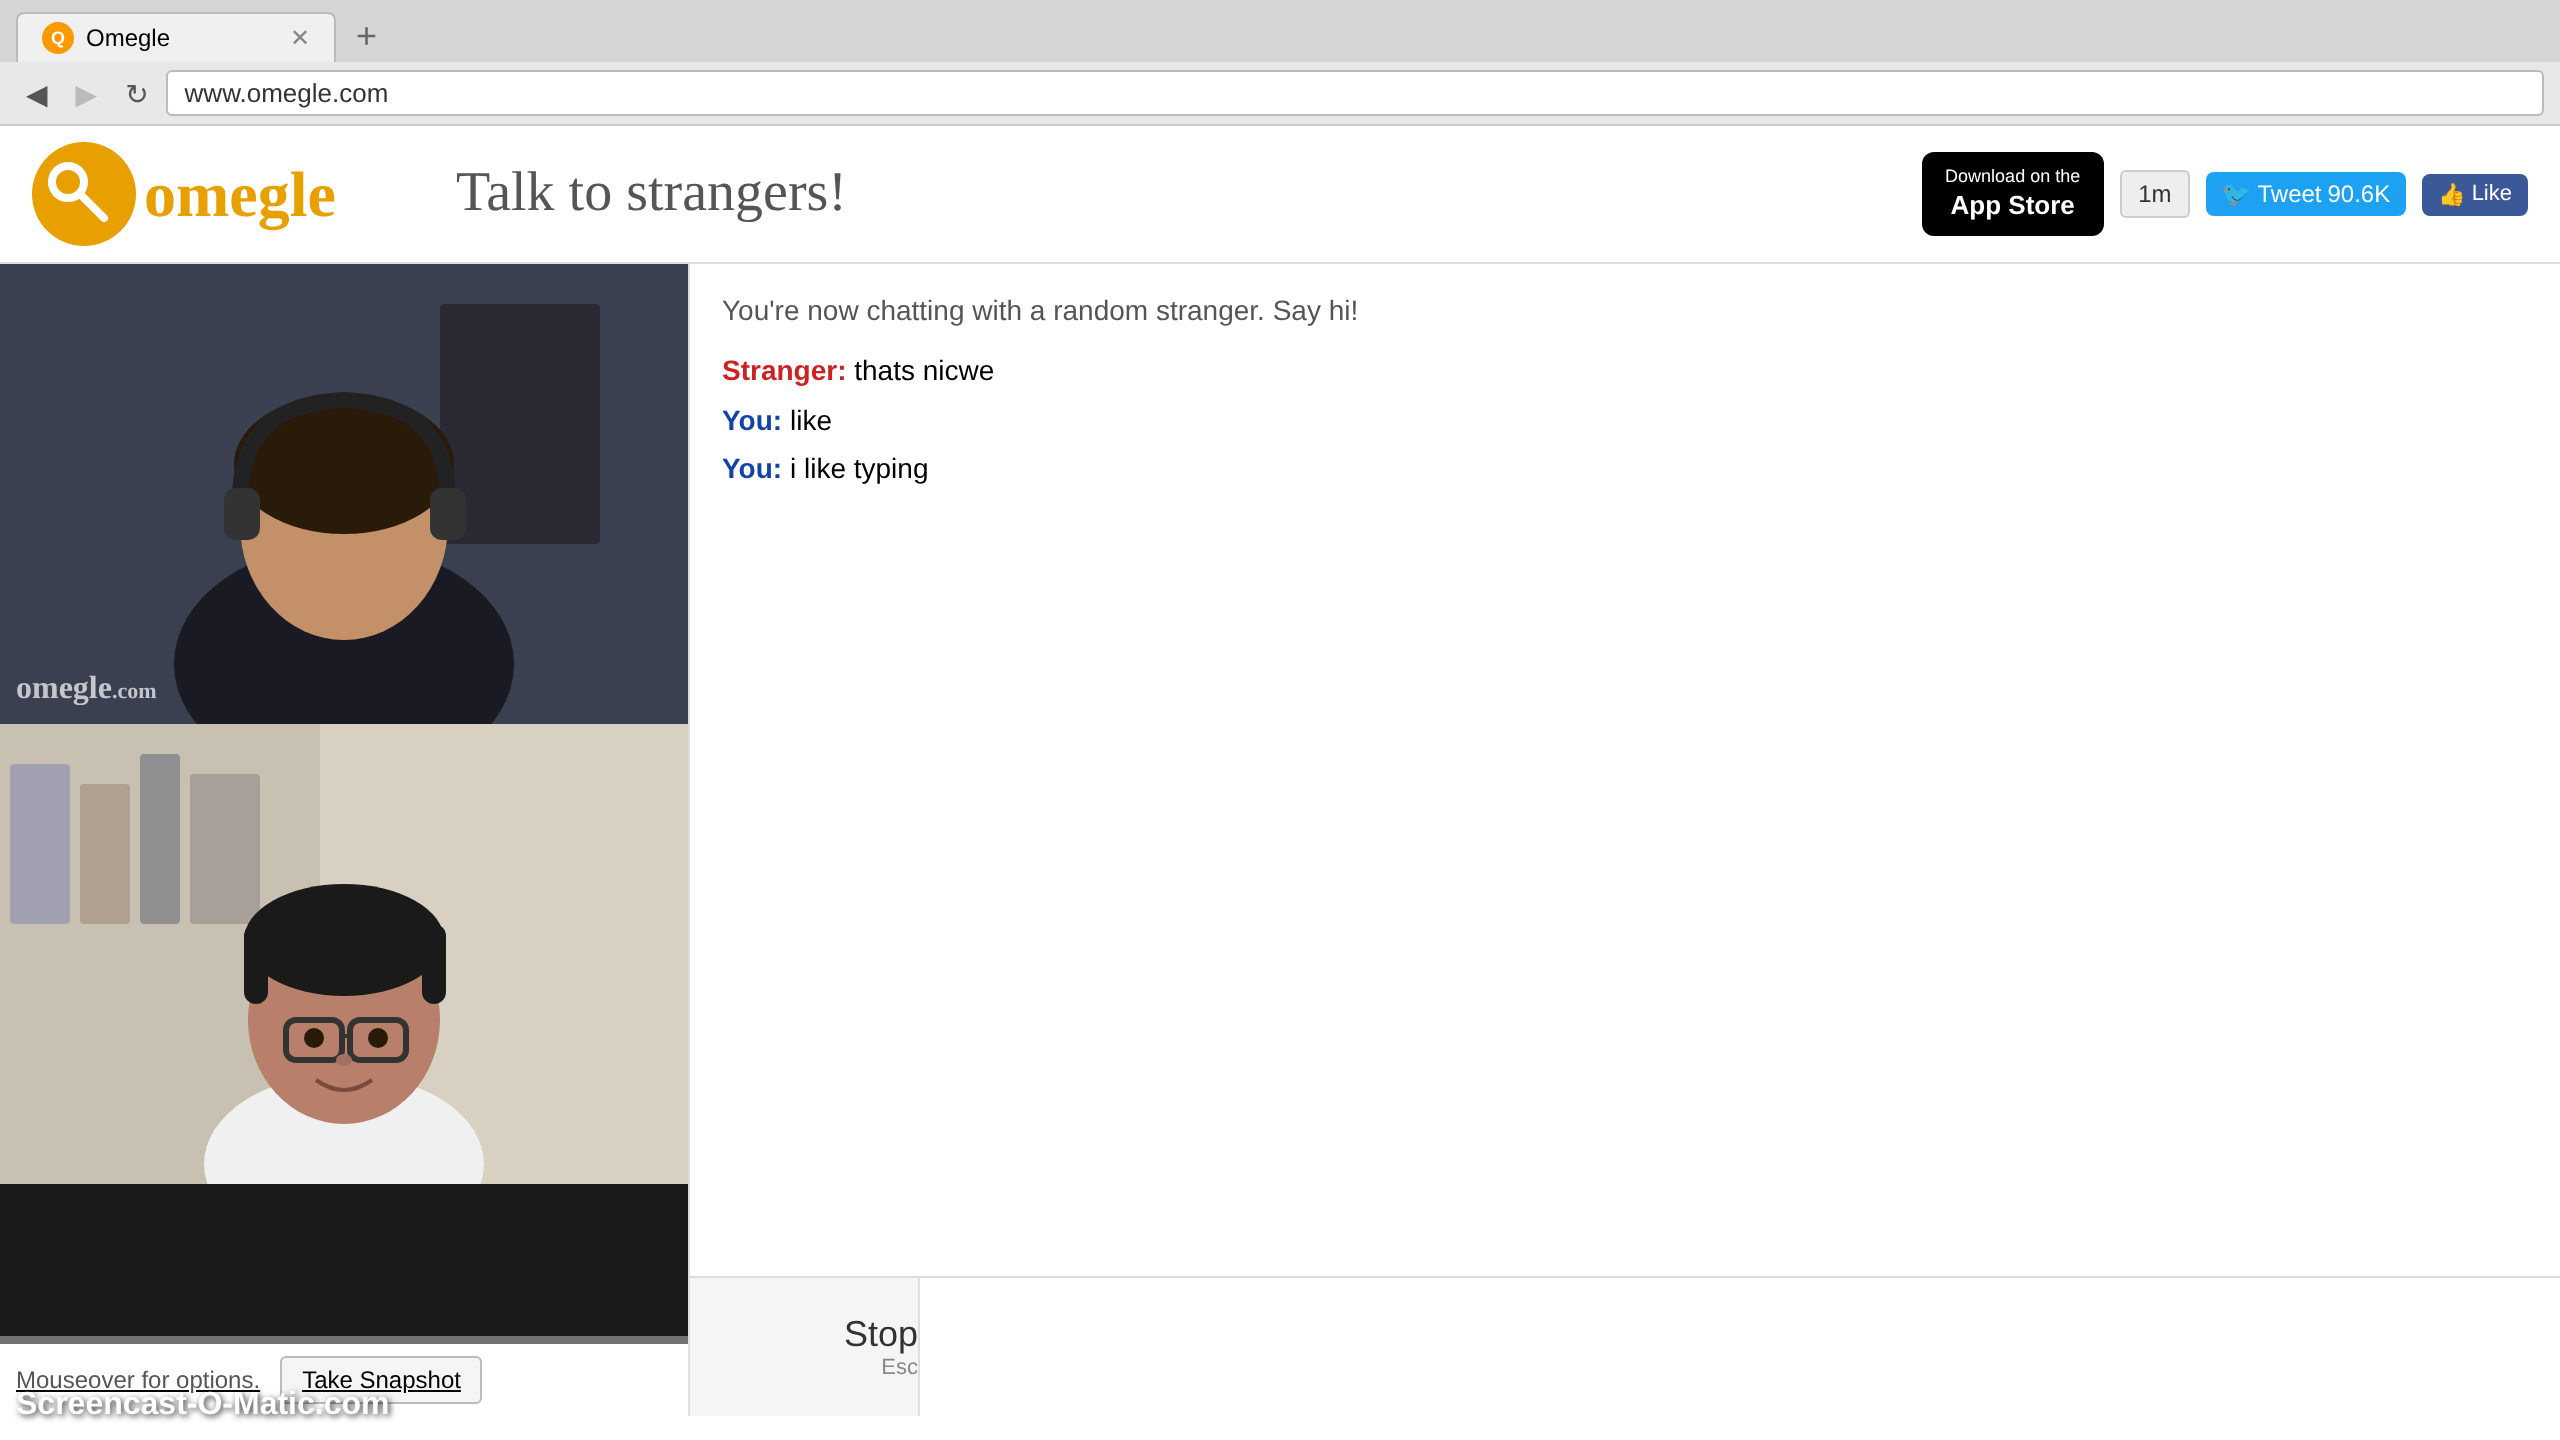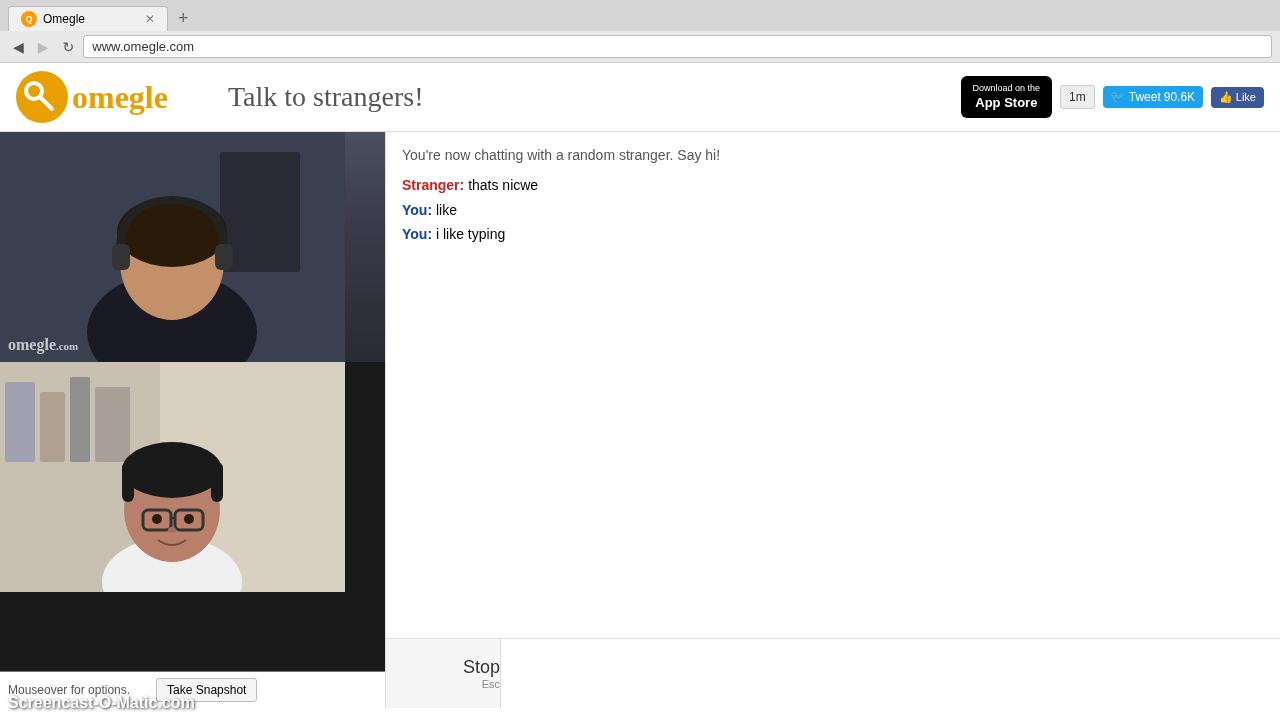--- a/index.html
+++ b/index.html
@@ -152,24 +152,25 @@
     }
 
     
     .main-layout {
       display: flex;
       height: calc(100% - 74px);
     }
 
     
     .video-panel {
-      width: 385px;
+      width: 344px;
       flex-shrink: 0;
       display: flex;
       flex-direction: column;
+      text-decoration: underline;
     }
     .video-stranger {
       height: 230px;
       background: #2a2a3a;
       position: relative;
       overflow: hidden;
     }
     .video-you {
       height: 230px;
       background: #1a1a1a;
@@ -192,22 +193,22 @@
     .stranger-bg {
       width: 100%; height: 100%;
       background: linear-gradient(180deg, #4a5060 0%, #3a3a4a 40%, #2a2a35 100%);
       position: relative;
     }
 
     .bottom-controls {
       padding: 6px 8px;
       display: flex;
       align-items: center;
-      gap: 26px;
-      border-top: 1px solid #737373;
+      gap: 10px;
+      border-top: 4px solid #737373;
       font-size: 12px;
       color: #555;
     }
     .snapshot-btn {
       background: #f5f5f5;
       border: 1px solid #bbb;
       border-radius: 3px;
       padding: 4px 10px;
       font-size: 12px;
       cursor: pointer;

